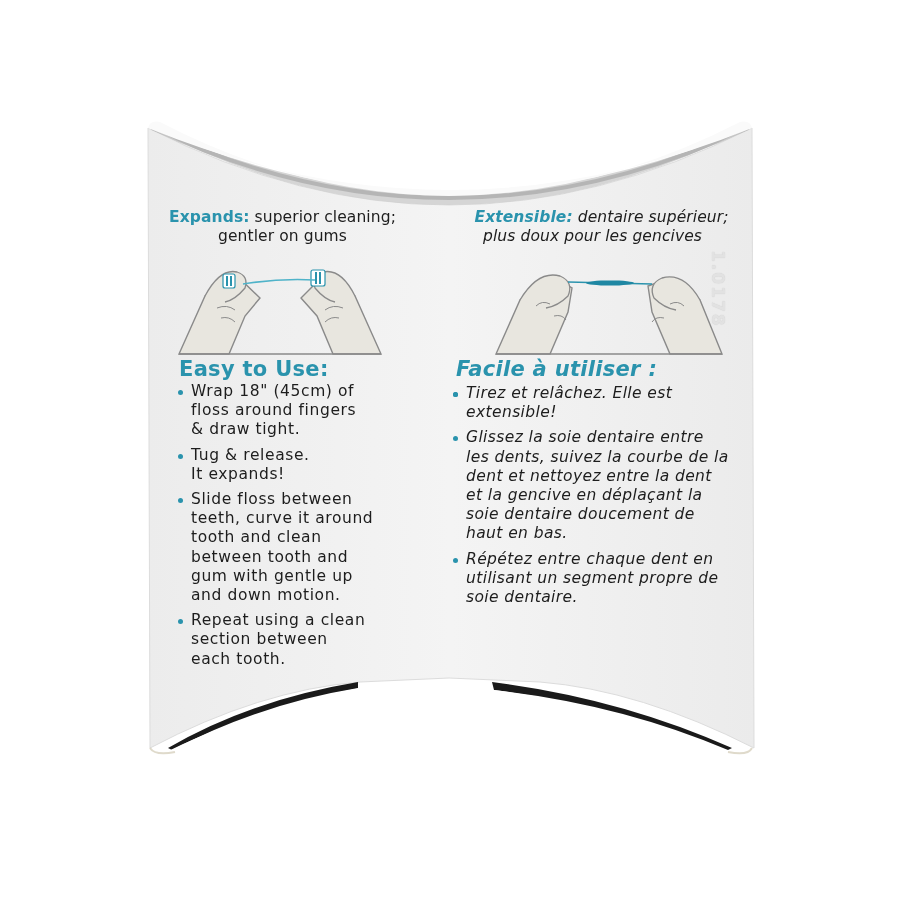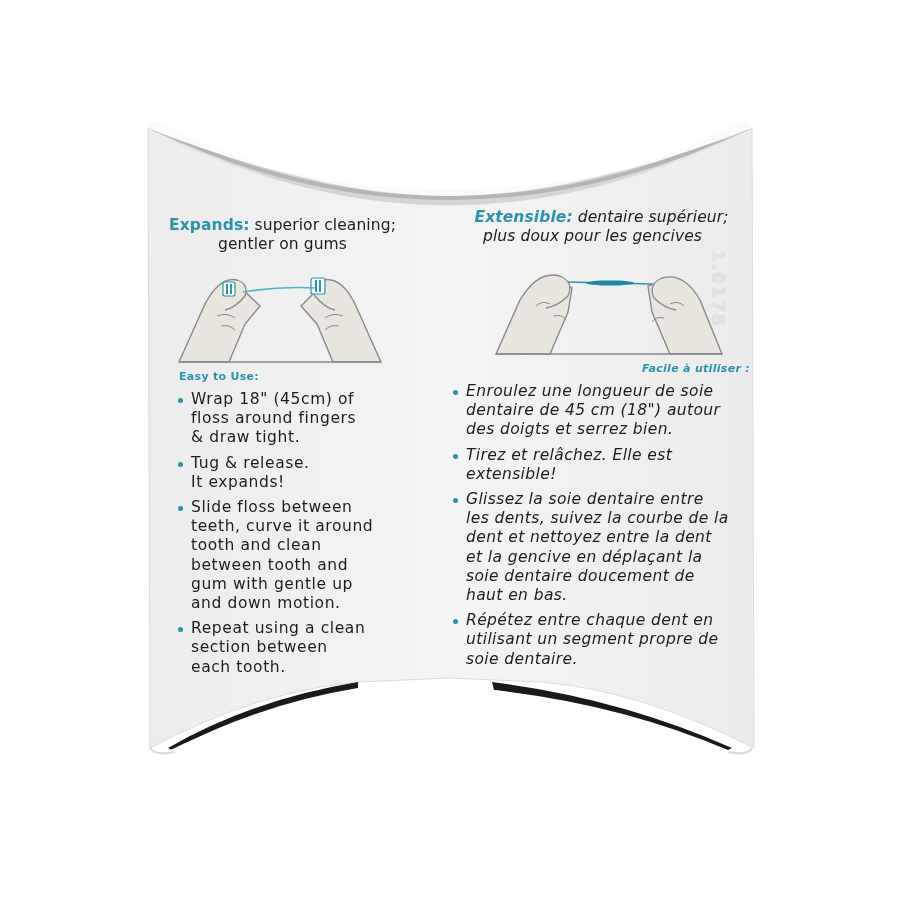--- a/index.html
+++ b/index.html
@@ -20,21 +20,21 @@
       width: 898px; height: 898px;
     }
     .pkg-svg {
       position: absolute;
       left: 0; top: 0;
     }
     .col {
       position: absolute;
       color: #1d1d1d;
     }
-    .col-en { left: 165px; top: 216px; width: 265px; }
+    .col-en { left: 165px; top: 208px; width: 265px; }
     .col-fr { left: 450px; top: 208px; width: 300px; }
 
     .tagline {
       font-size: 15.5px;
       line-height: 19px;
       text-align: center;
       letter-spacing: 0.1px;
     }
     .col-en .tagline { width: 235px; }
     .col-fr .tagline { width: 285px; font-style: italic; }
@@ -44,26 +44,26 @@
     }
     .col-fr .tagline .kw { font-style: italic; margin-left: 18px; }
 
     .illus {
       display: block;
       margin-top: 10px;
     }
     .section-title {
       color: #2a93ad;
       font-weight: bold;
-      font-size: 11px;
+      font-size: 21px;
       line-height: 18px;
       margin: 4px 0 4px 14px;
       letter-spacing: 0.3px;
     }
-    .col-fr .section-title { font-style: italic; margin-left: 23px; text-align: right; }
+    .col-fr .section-title { font-style: italic; margin-left: 6px; }
 
     ul.steps {
       list-style: none;
       margin: 0;
       padding: 0;
     }
     ul.steps li {
       position: relative;
       padding-left: 26px;
       font-size: 15.5px;
@@ -213,23 +213,21 @@
       <path d="M234 50 Q 228 44 220 48" fill="none" stroke="#8a8a8a" stroke-width="1"></path>
       <path d="M214 62 Q 206 60 202 66" fill="none" stroke="#8a8a8a" stroke-width="1"></path>
 
       <path d="M118 26 L 202 28" stroke="#2a93ad" stroke-width="1.6"></path>
       <ellipse cx="160" cy="27" rx="24" ry="2.6" fill="#1f87a3"></ellipse>
     </svg>
 
     <div class="section-title">Facile à utiliser :</div>
 
     <ul class="steps">
-      <li><span class="bullet"></span><span>Enroulez une longueur de soie
-dentaire de 45 cm (18") autour
-des doigts et serrez bien.</span></li>
+      <li><span class="bullet"></span></li>
       <li><span class="bullet"></span><span>Tirez et relâchez. Elle est
 extensible!</span></li>
       <li><span class="bullet"></span><span>Glissez la soie dentaire entre
 les dents, suivez la courbe de la
 dent et nettoyez entre la dent
 et la gencive en déplaçant la
 soie dentaire doucement de
 haut en bas.</span></li>
       <li><span class="bullet"></span><span>Répétez entre chaque dent en
 utilisant un segment propre de

